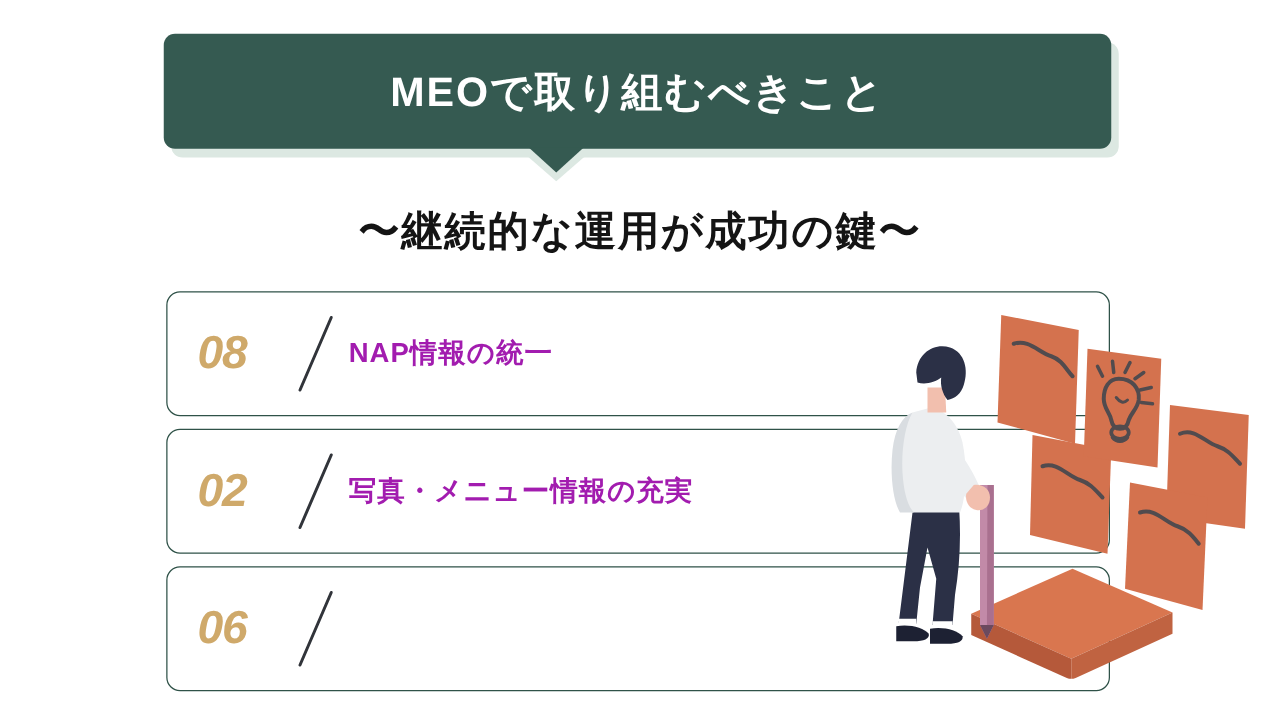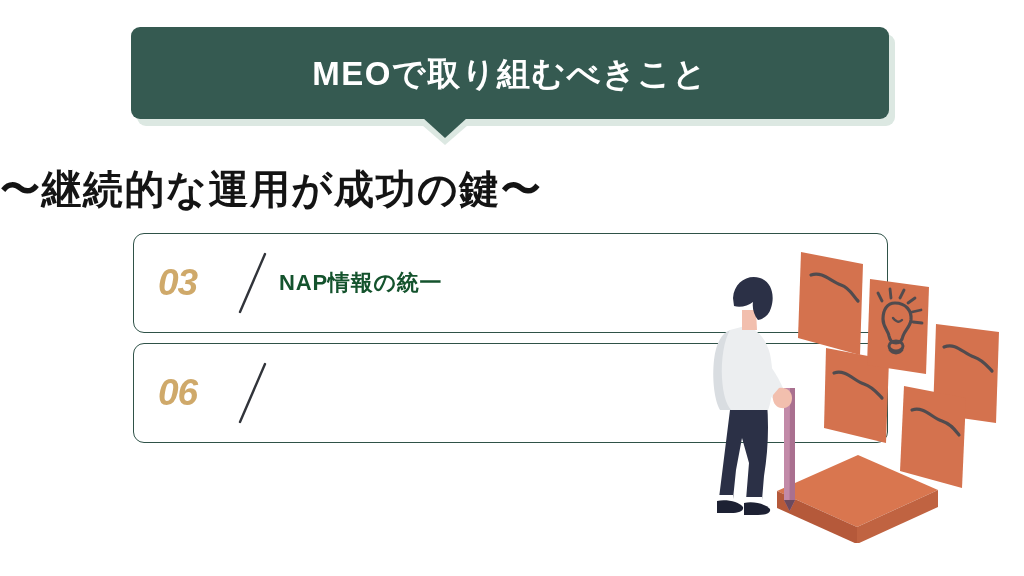--- a/index.html
+++ b/index.html
@@ -82,22 +82,23 @@
     line-height: 1;
     white-space: nowrap;
   }
 
   
   .subtitle {
     position: absolute;
     left: 0;
     top: 165px;
     width: 1024px;
+    text-align: center;
     color: #141414;
-    font-size: 40px;
+    font-size: 33px;
     font-weight: 700;
     letter-spacing: 1.5px;
     line-height: 1.2;
   }
 
   
   .cards {
     position: absolute;
     left: 133px;
     top: 233px;
@@ -135,21 +136,21 @@
     width: 38px;
     height: 66px;
     pointer-events: none;
   }
   .card-slash svg { display: block; }
   .card-label {
     position: absolute;
     left: 145px;
     top: 50%;
     transform: translateY(-50%);
-    color: #14532d;
+    color: #a21caf;
     font-size: 22px;
     font-weight: 700;
     letter-spacing: 0.8px;
     line-height: 1.2;
     white-space: nowrap;
   }
 
   
   .illus {
     position: absolute;
@@ -173,29 +174,38 @@
       <span class="banner-title">MEOで取り組むべきこと</span>
     </div>
     <div class="banner-notch"></div>
   </div>
 
   <div class="subtitle">〜継続的な運用が成功の鍵〜</div>
 
   <div class="cards">
 
     <div class="card">
-      <span class="card-num">03</span>
+      <span class="card-num">08</span>
       <span class="card-slash">
         <svg width="38" height="66" viewBox="0 0 38 66">
           <line x1="31" y1="4" x2="6" y2="62" stroke="#31343a" stroke-width="2.4" stroke-linecap="round"></line>
         </svg>
       </span>
       <span class="card-label">NAP情報の統一</span>
     </div>
 
+    <div class="card">
+      <span class="card-num">02</span>
+      <span class="card-slash">
+        <svg width="38" height="66" viewBox="0 0 38 66">
+          <line x1="31" y1="4" x2="6" y2="62" stroke="#31343a" stroke-width="2.4" stroke-linecap="round"></line>
+        </svg>
+      </span>
+      <span class="card-label">写真・メニュー情報の充実</span>
+    </div>
 
     <div class="card">
       <span class="card-num">06</span>
       <span class="card-slash">
         <svg width="38" height="66" viewBox="0 0 38 66">
           <line x1="31" y1="4" x2="6" y2="62" stroke="#31343a" stroke-width="2.4" stroke-linecap="round"></line>
         </svg>
       </span>
     </div>
 

